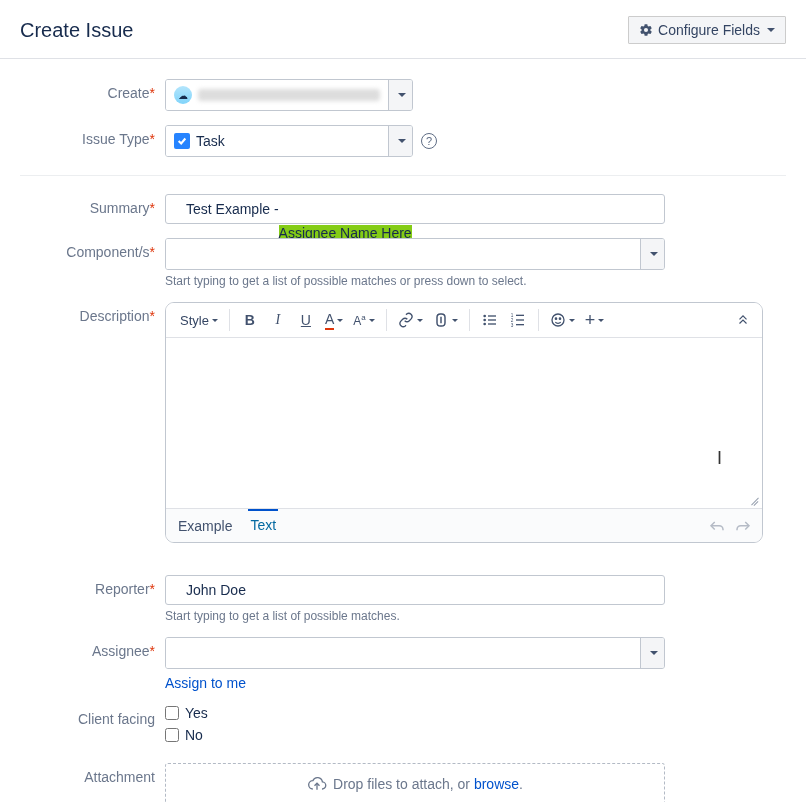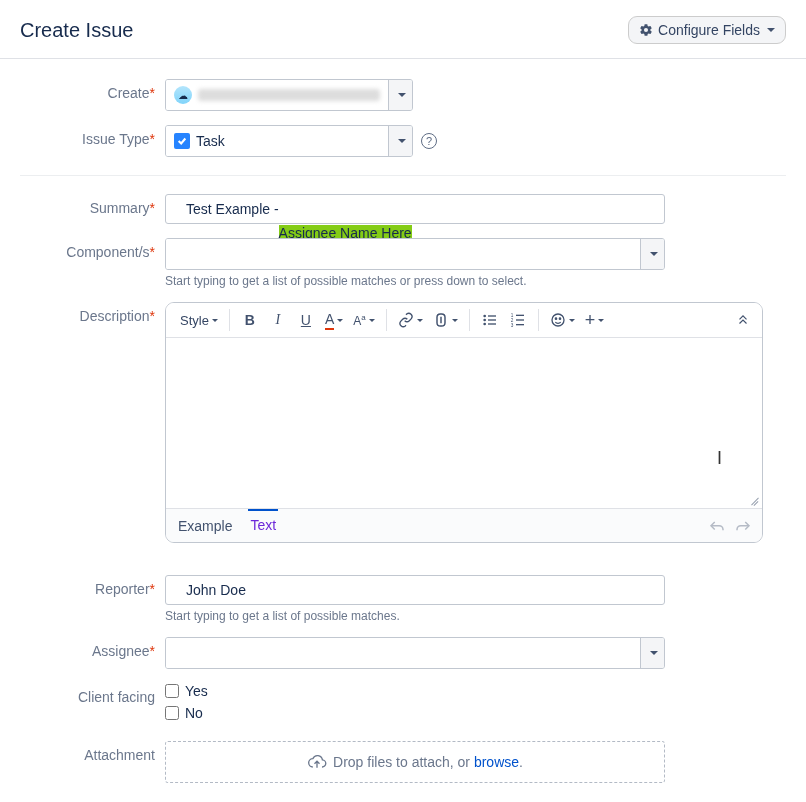--- a/index.html
+++ b/index.html
@@ -28,21 +28,21 @@
       font-size: 20px;
       font-weight: 500;
       color: #172b4d;
     }
     .configure-btn {
       display: inline-flex;
       align-items: center;
       gap: 5px;
       background: #f4f5f7;
       border: 1px solid #cccccc;
-      border-radius: 9px;
+      border-radius: 1px;
       padding: 5px 10px;
       font-size: 14px;
       color: #344563;
       cursor: pointer;
     }
     .configure-btn svg { width: 14px; height: 14px; fill: #42526e; }
     .caret-down {
       width: 0; height: 0;
       border-left: 4px solid transparent;
       border-right: 4px solid transparent;
@@ -228,21 +228,21 @@
       height: 34px;
     }
     .rte-tabs { display: flex; gap: 14px; }
     .rte-tab {
       font-size: 14px;
       color: #42526e;
       padding: 3px 2px;
       cursor: pointer;
     }
     .rte-tab.active {
-      color: #6d28d9;
+      color: #0369a1;
       border-top: 2px solid #0052cc;
       margin-top: -6px;
       padding-top: 6px;
     }
     .rte-footer-right {
       margin-left: auto;
       display: flex;
       gap: 8px;
       color: #97a0af;
       opacity: 0.7;
@@ -526,20 +526,23 @@
       </div>
       <div class="form-control">
         <div class="wide-select">
           <div class="value">
               <span class="highlight">Jane Doe</span>
             </div>
           <div class="drop">
               <span class="caret-down"></span>
             </div>
         </div>
+        <div style="margin-top:6px;">
+          <span class="link-style">Assign to me</span>
+        </div>
       </div>
     </div>
 
     <div class="form-row">
       <div class="form-label">Client facing</div>
       <div class="form-control">
         <label class="cb-row">
           <input type="checkbox" style="">
           <span>Yes</span>
         </label>

